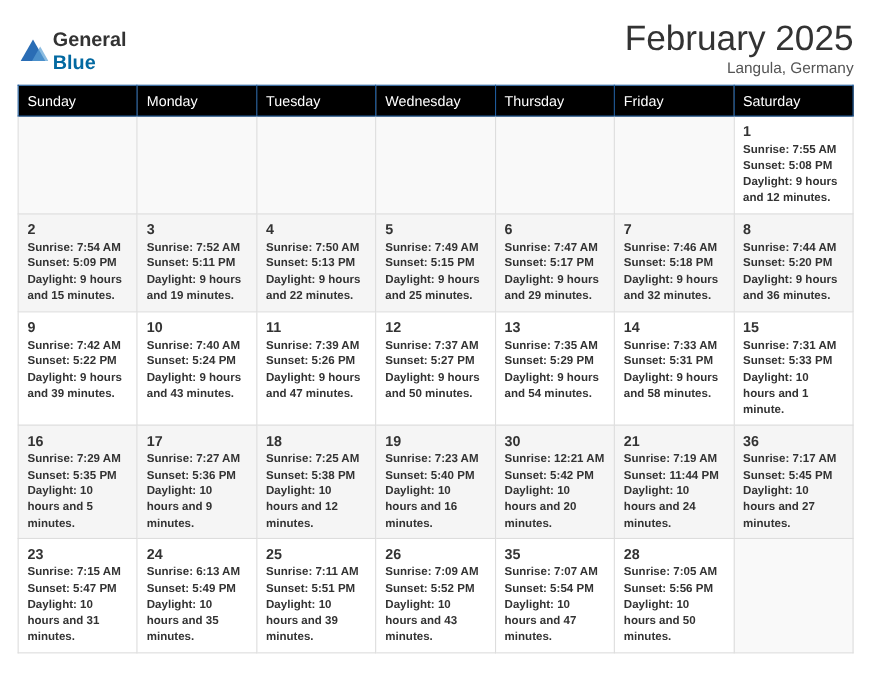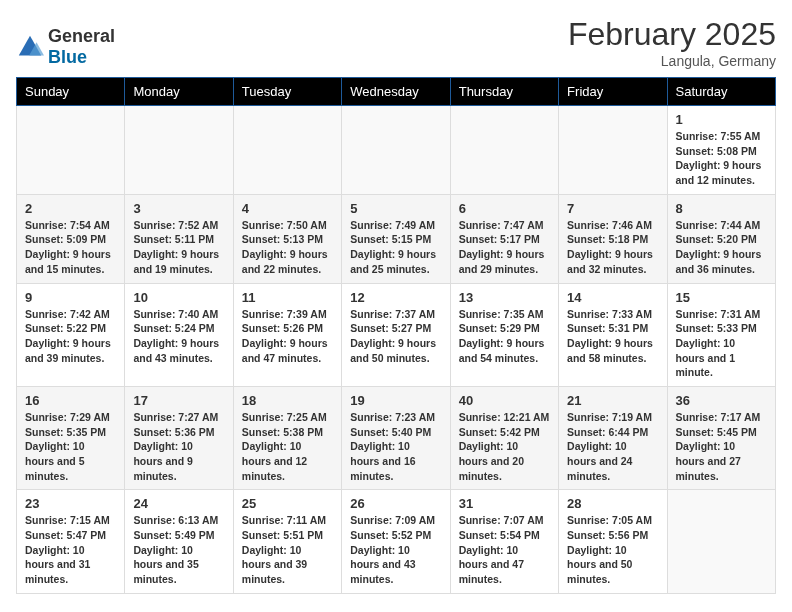--- a/index.html
+++ b/index.html
@@ -240,29 +240,29 @@
 Sunset: 5:38 PM
 Daylight: 10 hours and 12 minutes.</div>
         </td>
         <td>
           <span class="day-number">19</span>
           <div class="day-info">Sunrise: 7:23 AM
 Sunset: 5:40 PM
 Daylight: 10 hours and 16 minutes.</div>
         </td>
         <td>
-          <span class="day-number">40</span>
+          <span class="day-number">30</span>
           <div class="day-info">Sunrise: 12:21 AM
 Sunset: 5:42 PM
 Daylight: 10 hours and 20 minutes.</div>
         </td>
         <td>
           <span class="day-number">21</span>
           <div class="day-info">Sunrise: 7:19 AM
-Sunset: 6:44 PM
+Sunset: 11:44 PM
 Daylight: 10 hours and 24 minutes.</div>
         </td>
         <td>
           <span class="day-number">36</span>
           <div class="day-info">Sunrise: 7:17 AM
 Sunset: 5:45 PM
 Daylight: 10 hours and 27 minutes.</div>
         </td>
       </tr>
       <tr>
@@ -284,21 +284,21 @@
 Sunset: 5:51 PM
 Daylight: 10 hours and 39 minutes.</div>
         </td>
         <td>
           <span class="day-number">26</span>
           <div class="day-info">Sunrise: 7:09 AM
 Sunset: 5:52 PM
 Daylight: 10 hours and 43 minutes.</div>
         </td>
         <td>
-          <span class="day-number">31</span>
+          <span class="day-number">35</span>
           <div class="day-info">Sunrise: 7:07 AM
 Sunset: 5:54 PM
 Daylight: 10 hours and 47 minutes.</div>
         </td>
         <td>
           <span class="day-number">28</span>
           <div class="day-info">Sunrise: 7:05 AM
 Sunset: 5:56 PM
 Daylight: 10 hours and 50 minutes.</div>
         </td>

